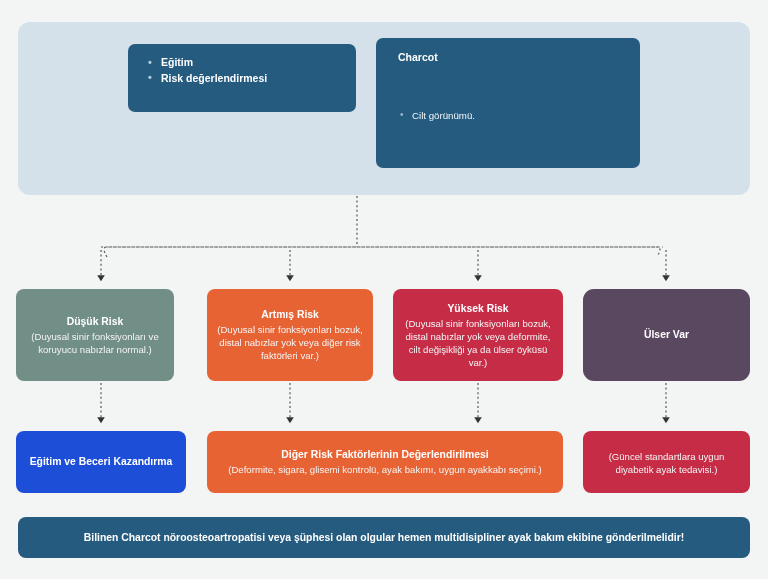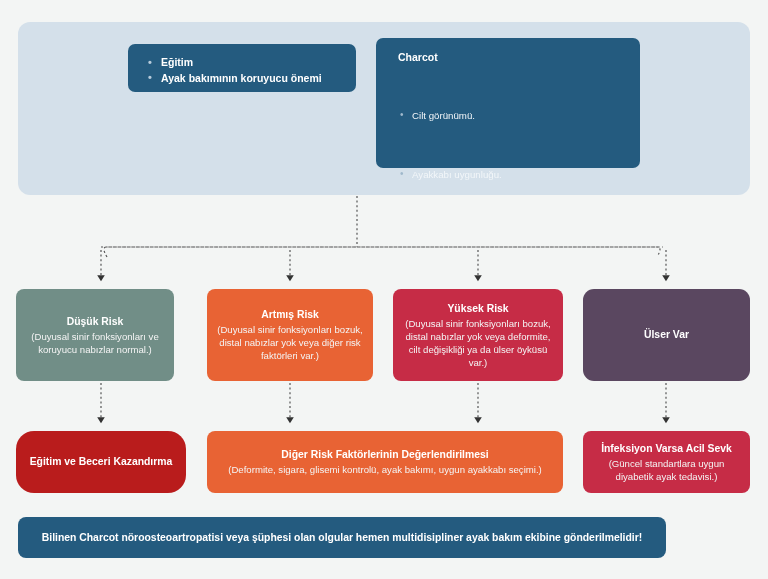--- a/index.html
+++ b/index.html
@@ -36,21 +36,21 @@
     box-sizing: border-box;
     border-radius: 8px;
     color: #ffffff;
   }
 
   
   .edu-box {
     left: 128px;
     top: 44px;
     width: 228px;
-    height: 48px;
+    height: 68px;
     background: #245b7f;
     border-radius: 7px;
     padding: 11px 14px 11px 18px;
   }
   .edu-list {
     margin: 0;
     padding: 0;
     list-style: none;
   }
   .edu-list li {
@@ -147,29 +147,29 @@
   .act-box {
     top: 431px;
     height: 62px;
     display: flex;
     flex-direction: column;
     align-items: center;
     justify-content: center;
     text-align: center;
     padding: 6px 10px;
   }
-  .act-1 { left: 16px;  width: 170px; background: #b91c1c; border-radius: 18px; }
+  .act-1 { left: 16px;  width: 170px; background: #1d4ed8; }
   .act-2 { left: 207px; width: 356px; background: #e86334; }
   .act-3 { left: 583px; width: 167px; background: #c62c46; }
 
   
   .banner {
     left: 18px;
     top: 517px;
-    width: 648px;
+    width: 732px;
     height: 41px;
     background: #245b7f;
     border-radius: 8px;
     display: flex;
     align-items: center;
     justify-content: center;
     text-align: center;
     padding: 0 12px;
   }
   .banner-text {
@@ -192,29 +192,28 @@
 </head>
 <body>
 
 <div id="chart">
 
   <div class="top-panel"></div>
 
   <div class="card edu-box">
     <ul class="edu-list">
       <li>Eğitim</li>
-      <li>Ayak bakımının koruyucu önemi</li>
+      <li>Risk değerlendirmesi</li>
     </ul>
   </div>
 
   <div class="card exam-box">
     <p class="exam-title">Charcot</p>
     <ul class="exam-list">
       <li>Cilt görünümü.</li>
-      <li>Ayakkabı uygunluğu.</li>
     </ul>
   </div>
 
   <svg class="connectors" viewBox="0 0 768 579" width="768" height="579">
     <defs>
       <marker id="arrow" markerWidth="9" markerHeight="9" refX="4.2" refY="7.4" orient="0" markerUnits="userSpaceOnUse">
         <path d="M0.4,1.6 L8.0,1.6 L4.2,7.6 Z" fill="#333333"></path>
       </marker>
     </defs>
 
@@ -256,21 +255,20 @@
   <div class="card act-box act-1">
     <p class="box-title">Eğitim ve Beceri Kazandırma</p>
   </div>
 
   <div class="card act-box act-2">
     <p class="box-title">Diğer Risk Faktörlerinin Değerlendirilmesi</p>
     <p class="box-sub">(Deformite, sigara, glisemi kontrolü, ayak bakımı, uygun ayakkabı seçimi.)</p>
   </div>
 
   <div class="card act-box act-3">
-    <p class="box-title">İnfeksiyon Varsa Acil Sevk</p>
     <p class="box-sub">(Güncel standartlara uygun diyabetik ayak tedavisi.)</p>
   </div>
 
   <div class="card banner">
     <p class="banner-text">Bilinen Charcot nöroosteoartropatisi veya şüphesi olan olgular hemen multidisipliner ayak bakım ekibine gönderilmelidir!</p>
   </div>
 
 </div>
 
 </body></html>

